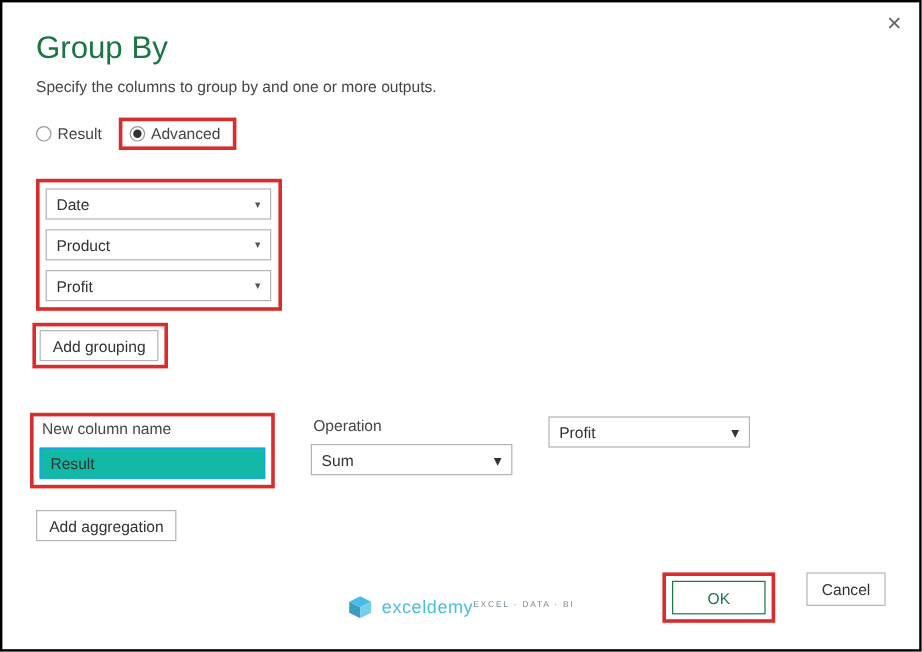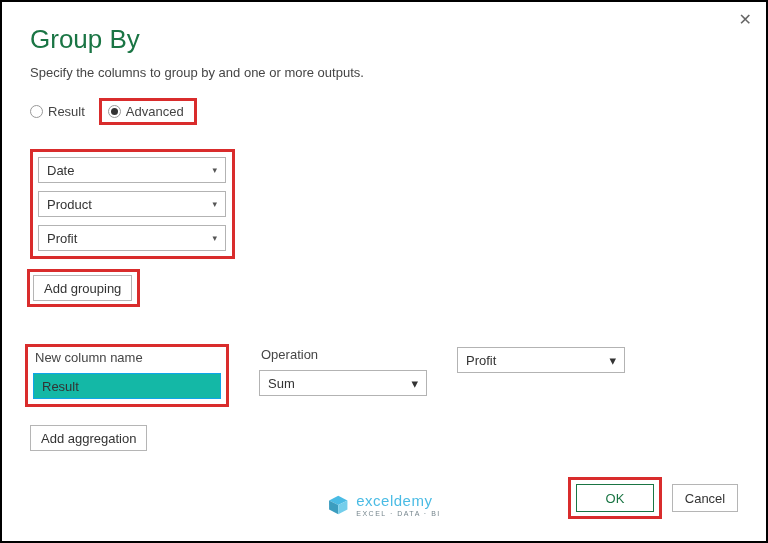--- a/index.html
+++ b/index.html
@@ -164,22 +164,21 @@
       color: #333;
     }
     .add-aggregation-wrap {
       margin-top: 18px;
     }
     .footer {
       position: absolute;
       bottom: 22px;
       right: 28px;
       display: flex;
-      gap: 10px;
-      align-items: center;
+      gap: 26px;
     }
     .ok-btn {
       width: 78px;
       height: 28px;
       border: 1px solid #1a7544;
       background: #fff;
       color: #1a7544;
       font-size: 13px;
       display: inline-flex;
       align-items: center;
@@ -204,21 +203,21 @@
       align-items: center;
       gap: 7px;
       opacity: 0.85;
     }
     .wm-cube {
       width: 22px;
       height: 22px;
     }
     .wm-text {
       display: flex;
-      flex-direction: column;
+      flex-direction: row;
       line-height: 1;
     }
     .wm-brand {
       font-size: 15px;
       color: #2bb0e0;
       font-weight: 500;
       letter-spacing: 0.5px;
     }
     .wm-tag {
       font-size: 7px;

